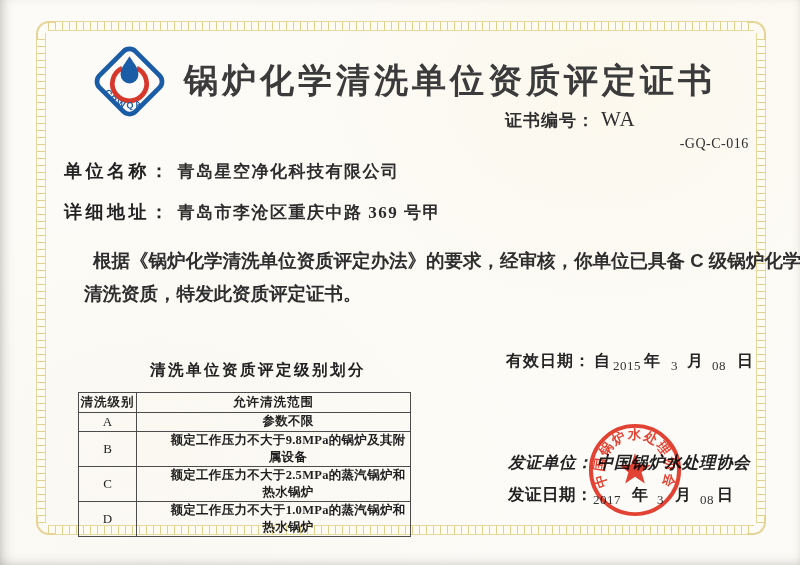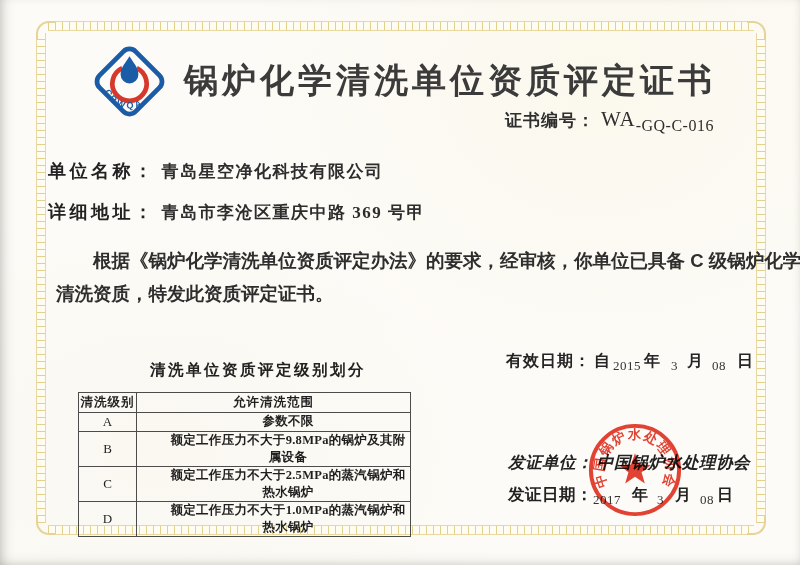--- a/index.html
+++ b/index.html
@@ -27,31 +27,31 @@
   .corner.br{right:0;bottom:0;border-right:2.5px solid #e6d496;border-bottom:2.5px solid #e6d496;border-bottom-right-radius:13px;}
 
   .logo{position:absolute;left:93px;top:45px;width:73px;height:73px;}
 
   .title{position:absolute;left:184px;top:58px;width:530px;text-align:center;
     font-size:34px;font-weight:700;letter-spacing:4px;color:#3b3b3b;white-space:nowrap;}
 
   .cert-no{position:absolute;left:505px;top:107px;color:#2e2e2e;white-space:nowrap;}
   .cert-no .lbl{font-size:17px;font-weight:700;letter-spacing:1px;}
   .cert-no .main{font-size:21px;margin-left:6px;letter-spacing:1px;}
-  .cert-no .tail{font-size:16px;position:relative;top:5px;letter-spacing:.5px;}
+  .cert-no .tail{font-size:14px;position:relative;top:22px;letter-spacing:.5px;margin-left:44px;}
 
-  .field{position:absolute;left:48px;white-space:nowrap;color:#222;}
+  .field{position:absolute;left:64px;white-space:nowrap;color:#222;}
   .field.unit{top:159px;} .field.addr{top:200px;}
   .field .flabel{font-size:18px;font-weight:700;letter-spacing:3.5px;}
   .field .fvalue{font-size:17px;font-weight:600;margin-left:6px;letter-spacing:1.5px;color:#2d2d2d;}
 
   .body-par{position:absolute;left:56px;top:244px;width:696px;color:#2e2e2e;
     font-family:"Liberation Sans",sans-serif;font-weight:600;font-size:18.5px;line-height:33px;}
   .body-par .l1{text-indent:37px;white-space:nowrap;}
-  .body-par .l2{white-space:nowrap;}
+  .body-par .l2{white-space:nowrap;margin-left:28px;}
 
   .tbl-caption{position:absolute;left:150px;top:360px;width:224px;
     font-size:15.5px;font-weight:700;letter-spacing:2.5px;color:#222;white-space:nowrap;}
 
   table.grades{position:absolute;left:78px;top:392px;width:333px;border-collapse:collapse;
     color:#1f1f1f;}
   table.grades th,table.grades td{border:1px solid #4c4c4c;height:18.5px;padding:0;}
   table.grades .c1{width:57px;text-align:center;font-size:13px;font-weight:400;}
   table.grades th.c1{font-size:12.5px;font-weight:700;letter-spacing:1px;}
   table.grades th.c2{font-size:12.5px;font-weight:700;text-align:center;letter-spacing:1px;}

